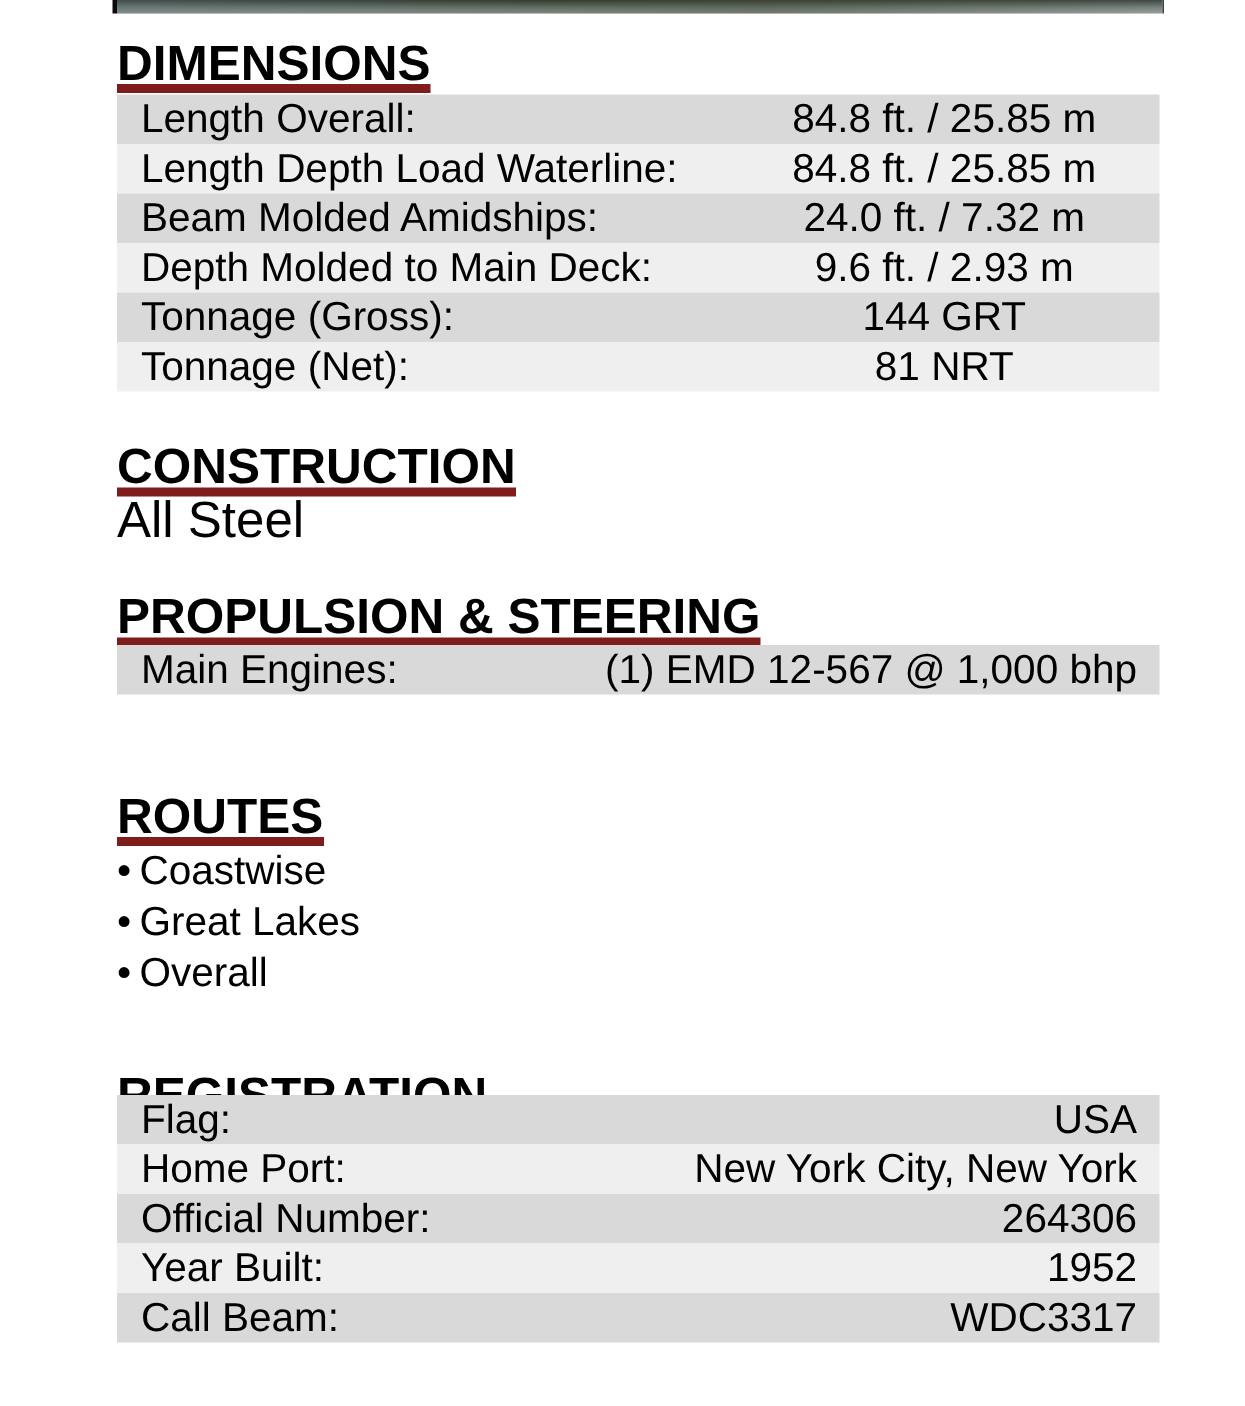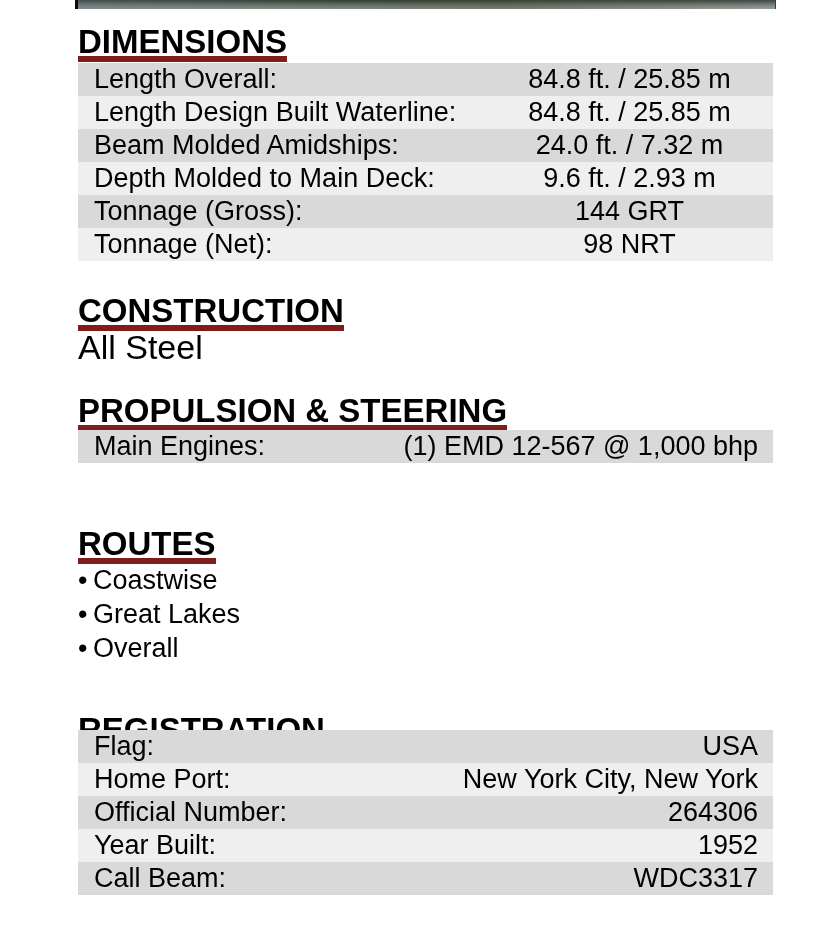--- a/index.html
+++ b/index.html
@@ -97,38 +97,38 @@
 
   <div class="section" style="top:28px;">
     <span class="heading">DIMENSIONS</span>
   </div>
   <div class="section tbl" style="top:63px;">
     <div class="row dark">
       <span class="label">Length Overall:</span>
       <span class="value-center">84.8 ft. / 25.85 m</span>
     </div>
     <div class="row light">
-      <span class="label">Length Design Built Waterline:</span>
+      <span class="label">Length Depth Load Waterline:</span>
       <span class="value-center">84.8 ft. / 25.85 m</span>
     </div>
     <div class="row dark">
       <span class="label">Beam Molded Amidships:</span>
       <span class="value-center">24.0 ft. / 7.32 m</span>
     </div>
     <div class="row light">
       <span class="label">Depth Molded to Main Deck:</span>
       <span class="value-center">9.6 ft. / 2.93 m</span>
     </div>
     <div class="row dark">
       <span class="label">Tonnage (Gross):</span>
       <span class="value-center">144 GRT</span>
     </div>
     <div class="row light">
       <span class="label">Tonnage (Net):</span>
-      <span class="value-center">98 NRT</span>
+      <span class="value-center">81 NRT</span>
     </div>
   </div>
 
   <div class="section" style="top:297px;">
     <span class="heading">CONSTRUCTION</span>
   </div>
   <div class="section plain-text" style="top:331px;">All Steel</div>
 
   <div class="section" style="top:397px;">
     <span class="heading">PROPULSION &amp; STEERING</span>

